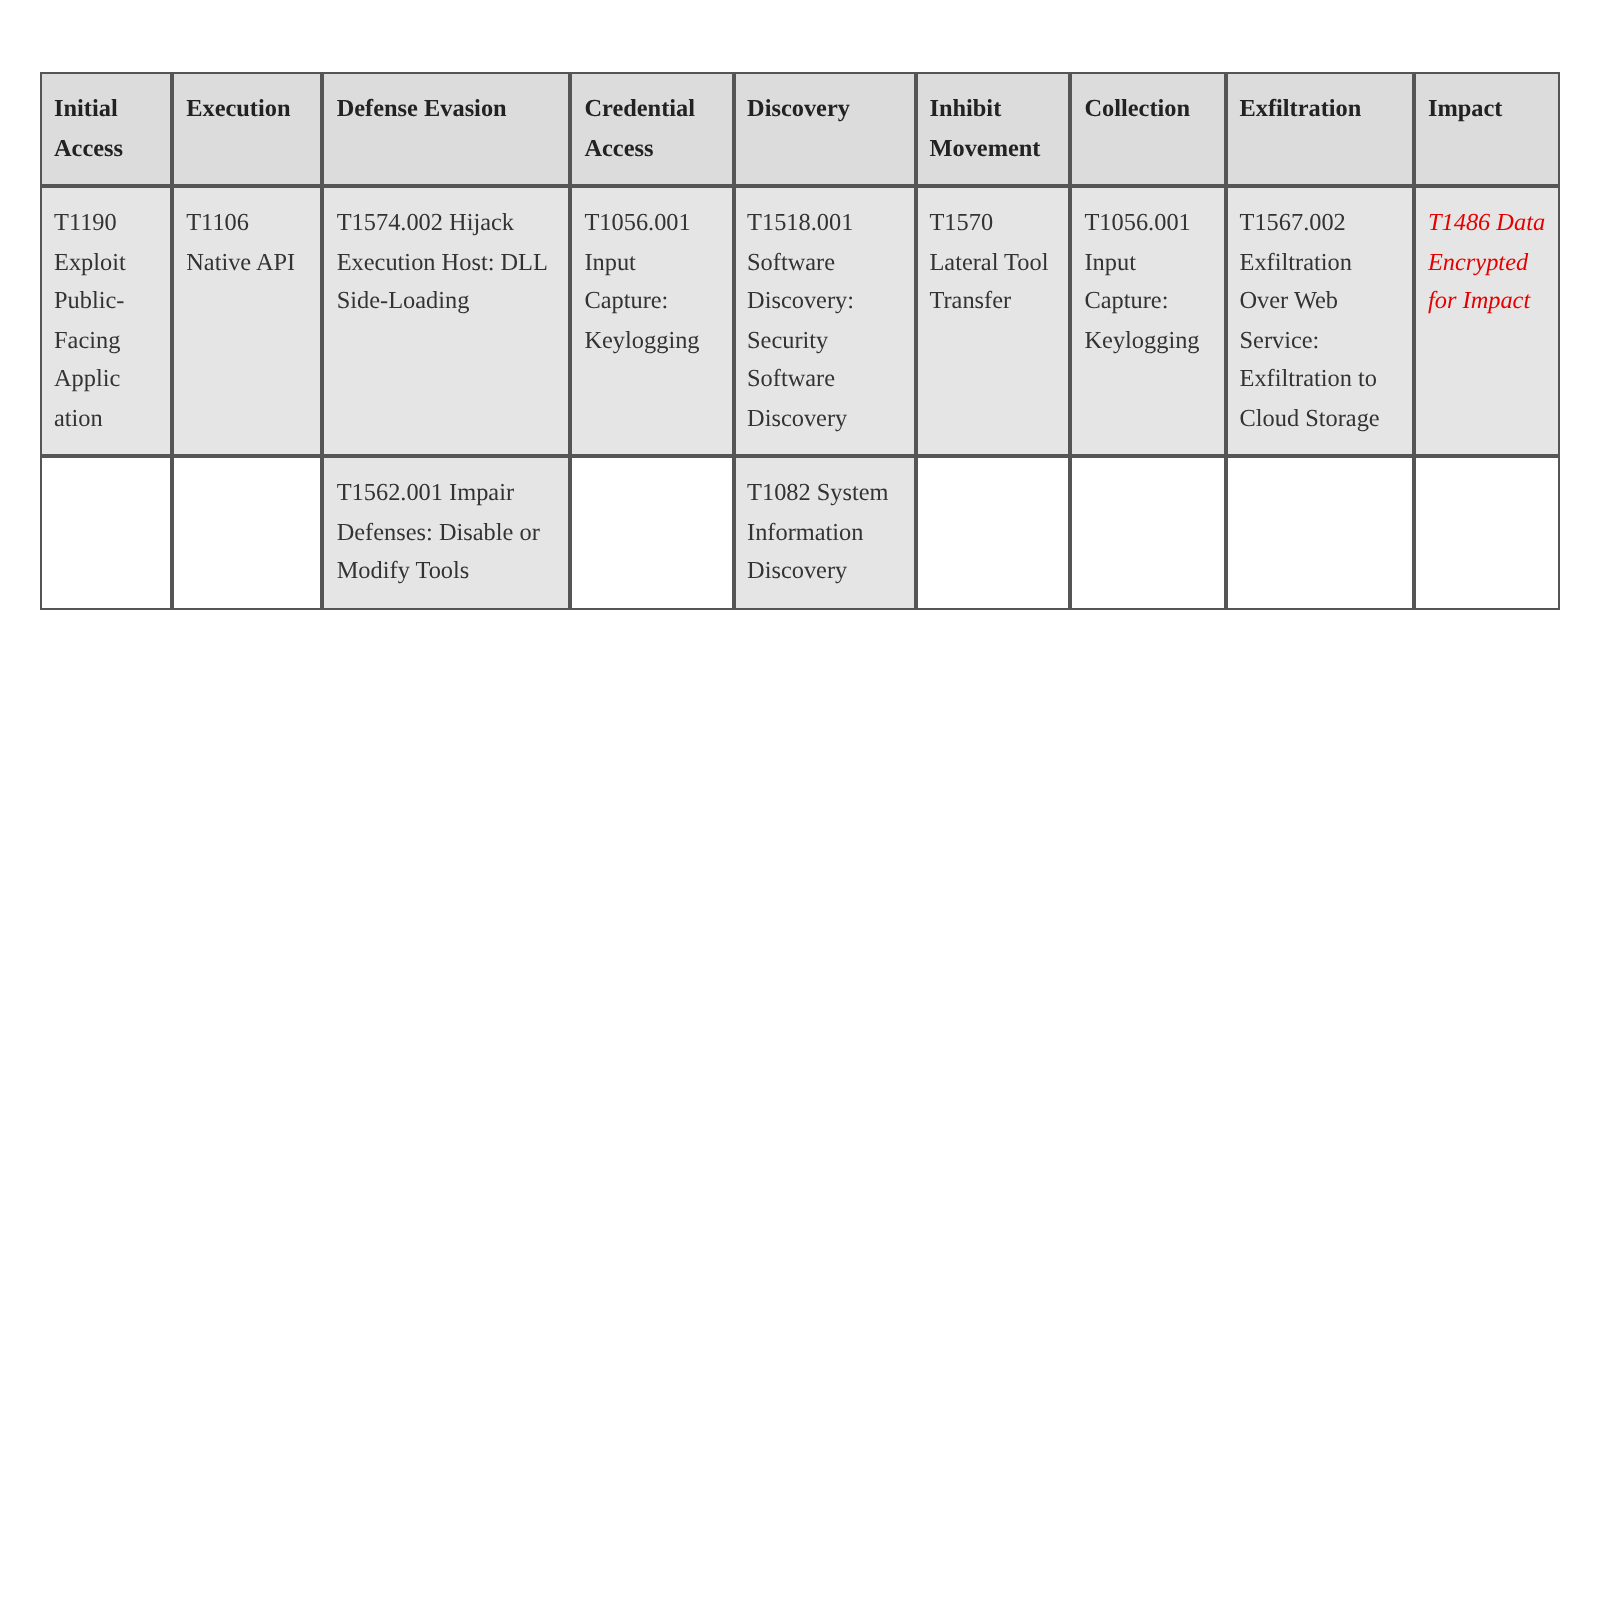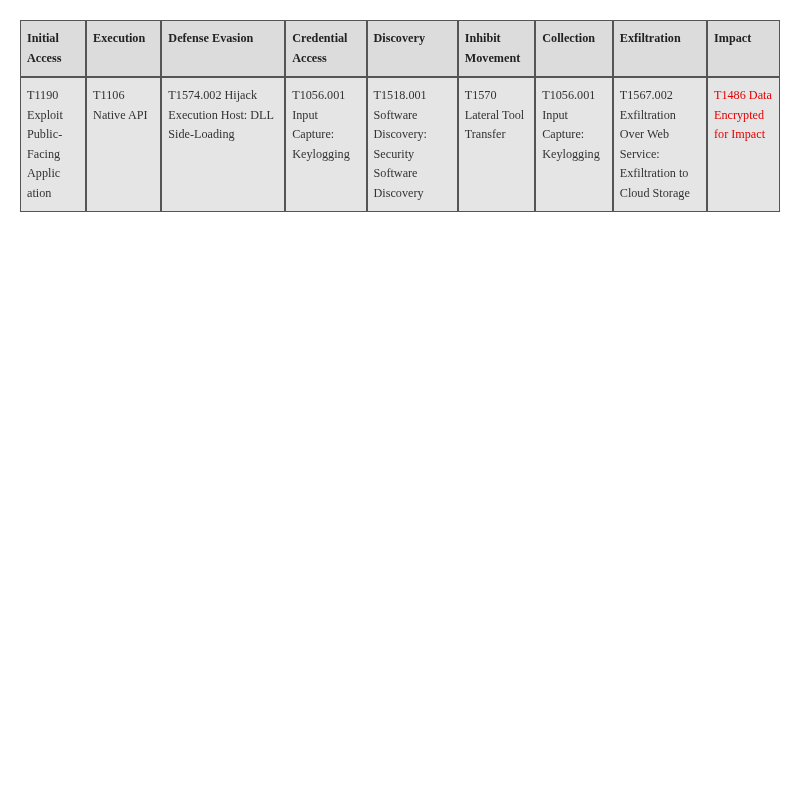--- a/index.html
+++ b/index.html
@@ -5,21 +5,21 @@
   body {
     margin: 0;
     padding: 0;
     width: 800px;
     height: 800px;
     font-family: Georgia, 'Times New Roman', serif;
     background: #fff;
     color: #333;
   }
   .wrap {
-    padding: 20px 20px 20px 20px;
+    padding: 36px 20px 20px 20px;
   }
   table.matrix {
     border-collapse: separate;
     border-spacing: 0;
     width: 100%;
     table-layout: fixed;
     font-size: 12.2px;
     line-height: 1.6;
   }
   table.matrix th, table.matrix td {
@@ -39,20 +39,21 @@
   td.cell {
     background: #e5e5e5;
     color: #333;
   }
   td.empty {
     border: none;
     background: transparent;
   }
   td.impact {
     color: #e60000;
+    font-style: italic;
   }
   
   col.c0 { width: 8.7%; }
   col.c1 { width: 9.9%; }
   col.c2 { width: 16.3%; }
   col.c3 { width: 10.7%; }
   col.c4 { width: 12.0%; }
   col.c5 { width: 10.2%; }
   col.c6 { width: 10.2%; }
   col.c7 { width: 12.4%; }
@@ -92,15 +93,26 @@
       <td class="cell">T1190 Exploit Public-Facing Applic ation</td>
       <td class="cell">T1106 Native API</td>
       <td class="cell">T1574.002 Hijack Execution Host: DLL Side-Loading</td>
       <td class="cell">T1056.001 Input Capture: Keylogging</td>
       <td class="cell">T1518.001 Software Discovery: Security Software Discovery</td>
       <td class="cell">T1570 Lateral Tool Transfer</td>
       <td class="cell">T1056.001 Input Capture: Keylogging</td>
       <td class="cell">T1567.002 Exfiltration Over Web Service: Exfiltration to Cloud Storage</td>
       <td class="cell impact">T1486 Data Encrypted for Impact</td>
     </tr>
+    <tr>
+      <td class="empty"></td>
+      <td class="empty"></td>
+      <td class="cell">T1562.001 Impair Defenses: Disable or Modify Tools</td>
+      <td class="empty"></td>
+      <td class="cell">T1082 System Information Discovery</td>
+      <td class="empty"></td>
+      <td class="empty"></td>
+      <td class="empty"></td>
+      <td class="empty"></td>
+    </tr>
   </tbody>
 </table>
 </div>
 
 </body></html>

